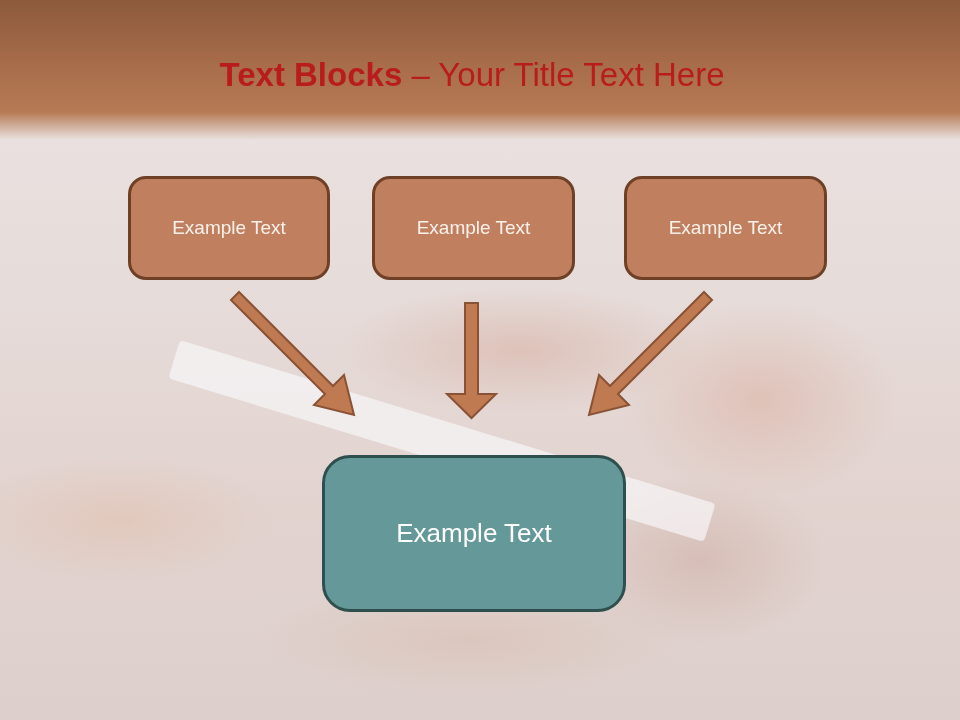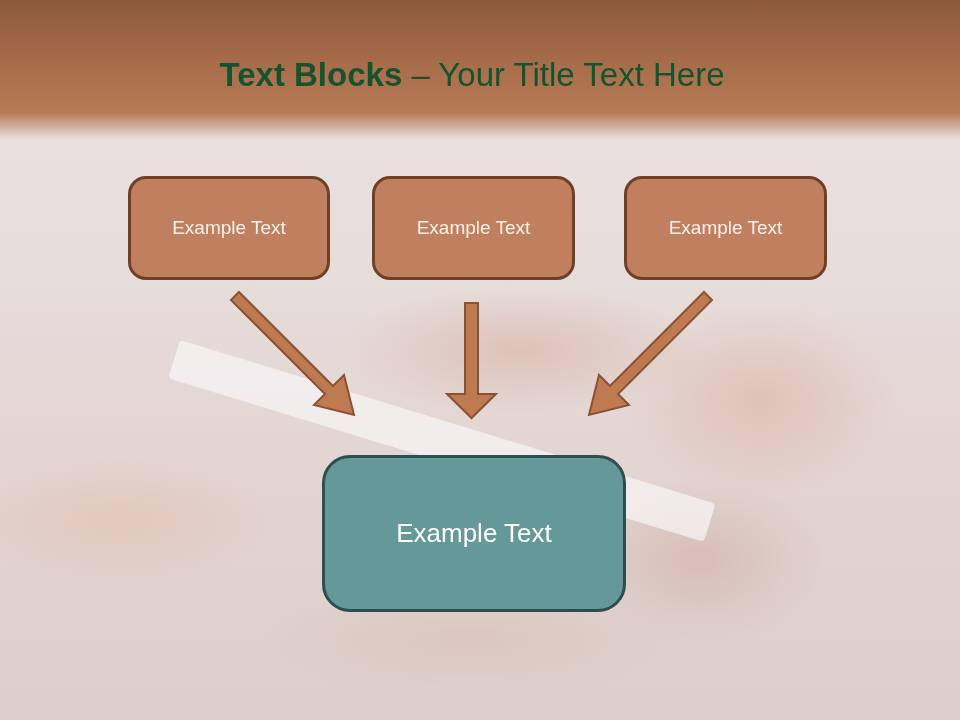--- a/index.html
+++ b/index.html
@@ -8,21 +8,21 @@
     background:
       radial-gradient(ellipse 260px 90px at 520px 350px, rgba(215,175,160,0.55), rgba(0,0,0,0) 70%),
       radial-gradient(ellipse 200px 140px at 760px 400px, rgba(220,180,165,0.6), rgba(0,0,0,0) 70%),
       radial-gradient(ellipse 180px 120px at 700px 560px, rgba(205,170,160,0.5), rgba(0,0,0,0) 70%),
       radial-gradient(ellipse 220px 90px at 120px 520px, rgba(225,190,170,0.5), rgba(0,0,0,0) 70%),
       radial-gradient(ellipse 300px 80px at 470px 640px, rgba(215,185,170,0.45), rgba(0,0,0,0) 70%),
       linear-gradient(180deg,#ece5e4 0%,#e6dcda 40%,#e2d3cf 70%,#ddd0cc 100%);}
   .paper{position:absolute;left:180px;top:340px;width:560px;height:40px;background:rgba(248,246,248,0.7);transform:rotate(17deg);transform-origin:left top;border-radius:4px;}
   .header{position:absolute;left:0;top:0;width:960px;height:140px;
     background:linear-gradient(180deg,#8c5a3c 0%,#a76c4a 45%,#b67a54 80%,rgba(190,140,110,0) 100%);}
-  .title{position:absolute;left:0;top:55px;width:944px;text-align:center;color:#14532d;font-size:33px;line-height:40px;}
+  .title{position:absolute;left:0;top:55px;width:944px;text-align:center;color:#b91c1c;font-size:33px;line-height:40px;}
   .title b{font-weight:bold;}
   .box{position:absolute;box-sizing:border-box;display:flex;align-items:center;justify-content:center;color:#fbf1ea;}
   .brown{background:#c08060;border:3px solid #6e4127;border-radius:18px;height:104px;font-size:19px;}
   .teal{left:322px;top:455px;width:304px;height:157px;background:#659898;border:3px solid #2f4f4e;border-radius:28px;font-size:26px;color:#fff;}
   svg.arrows{position:absolute;left:0;top:0;}
 </style>
 </head>
 <body>
 
 <div class="bg"></div>

